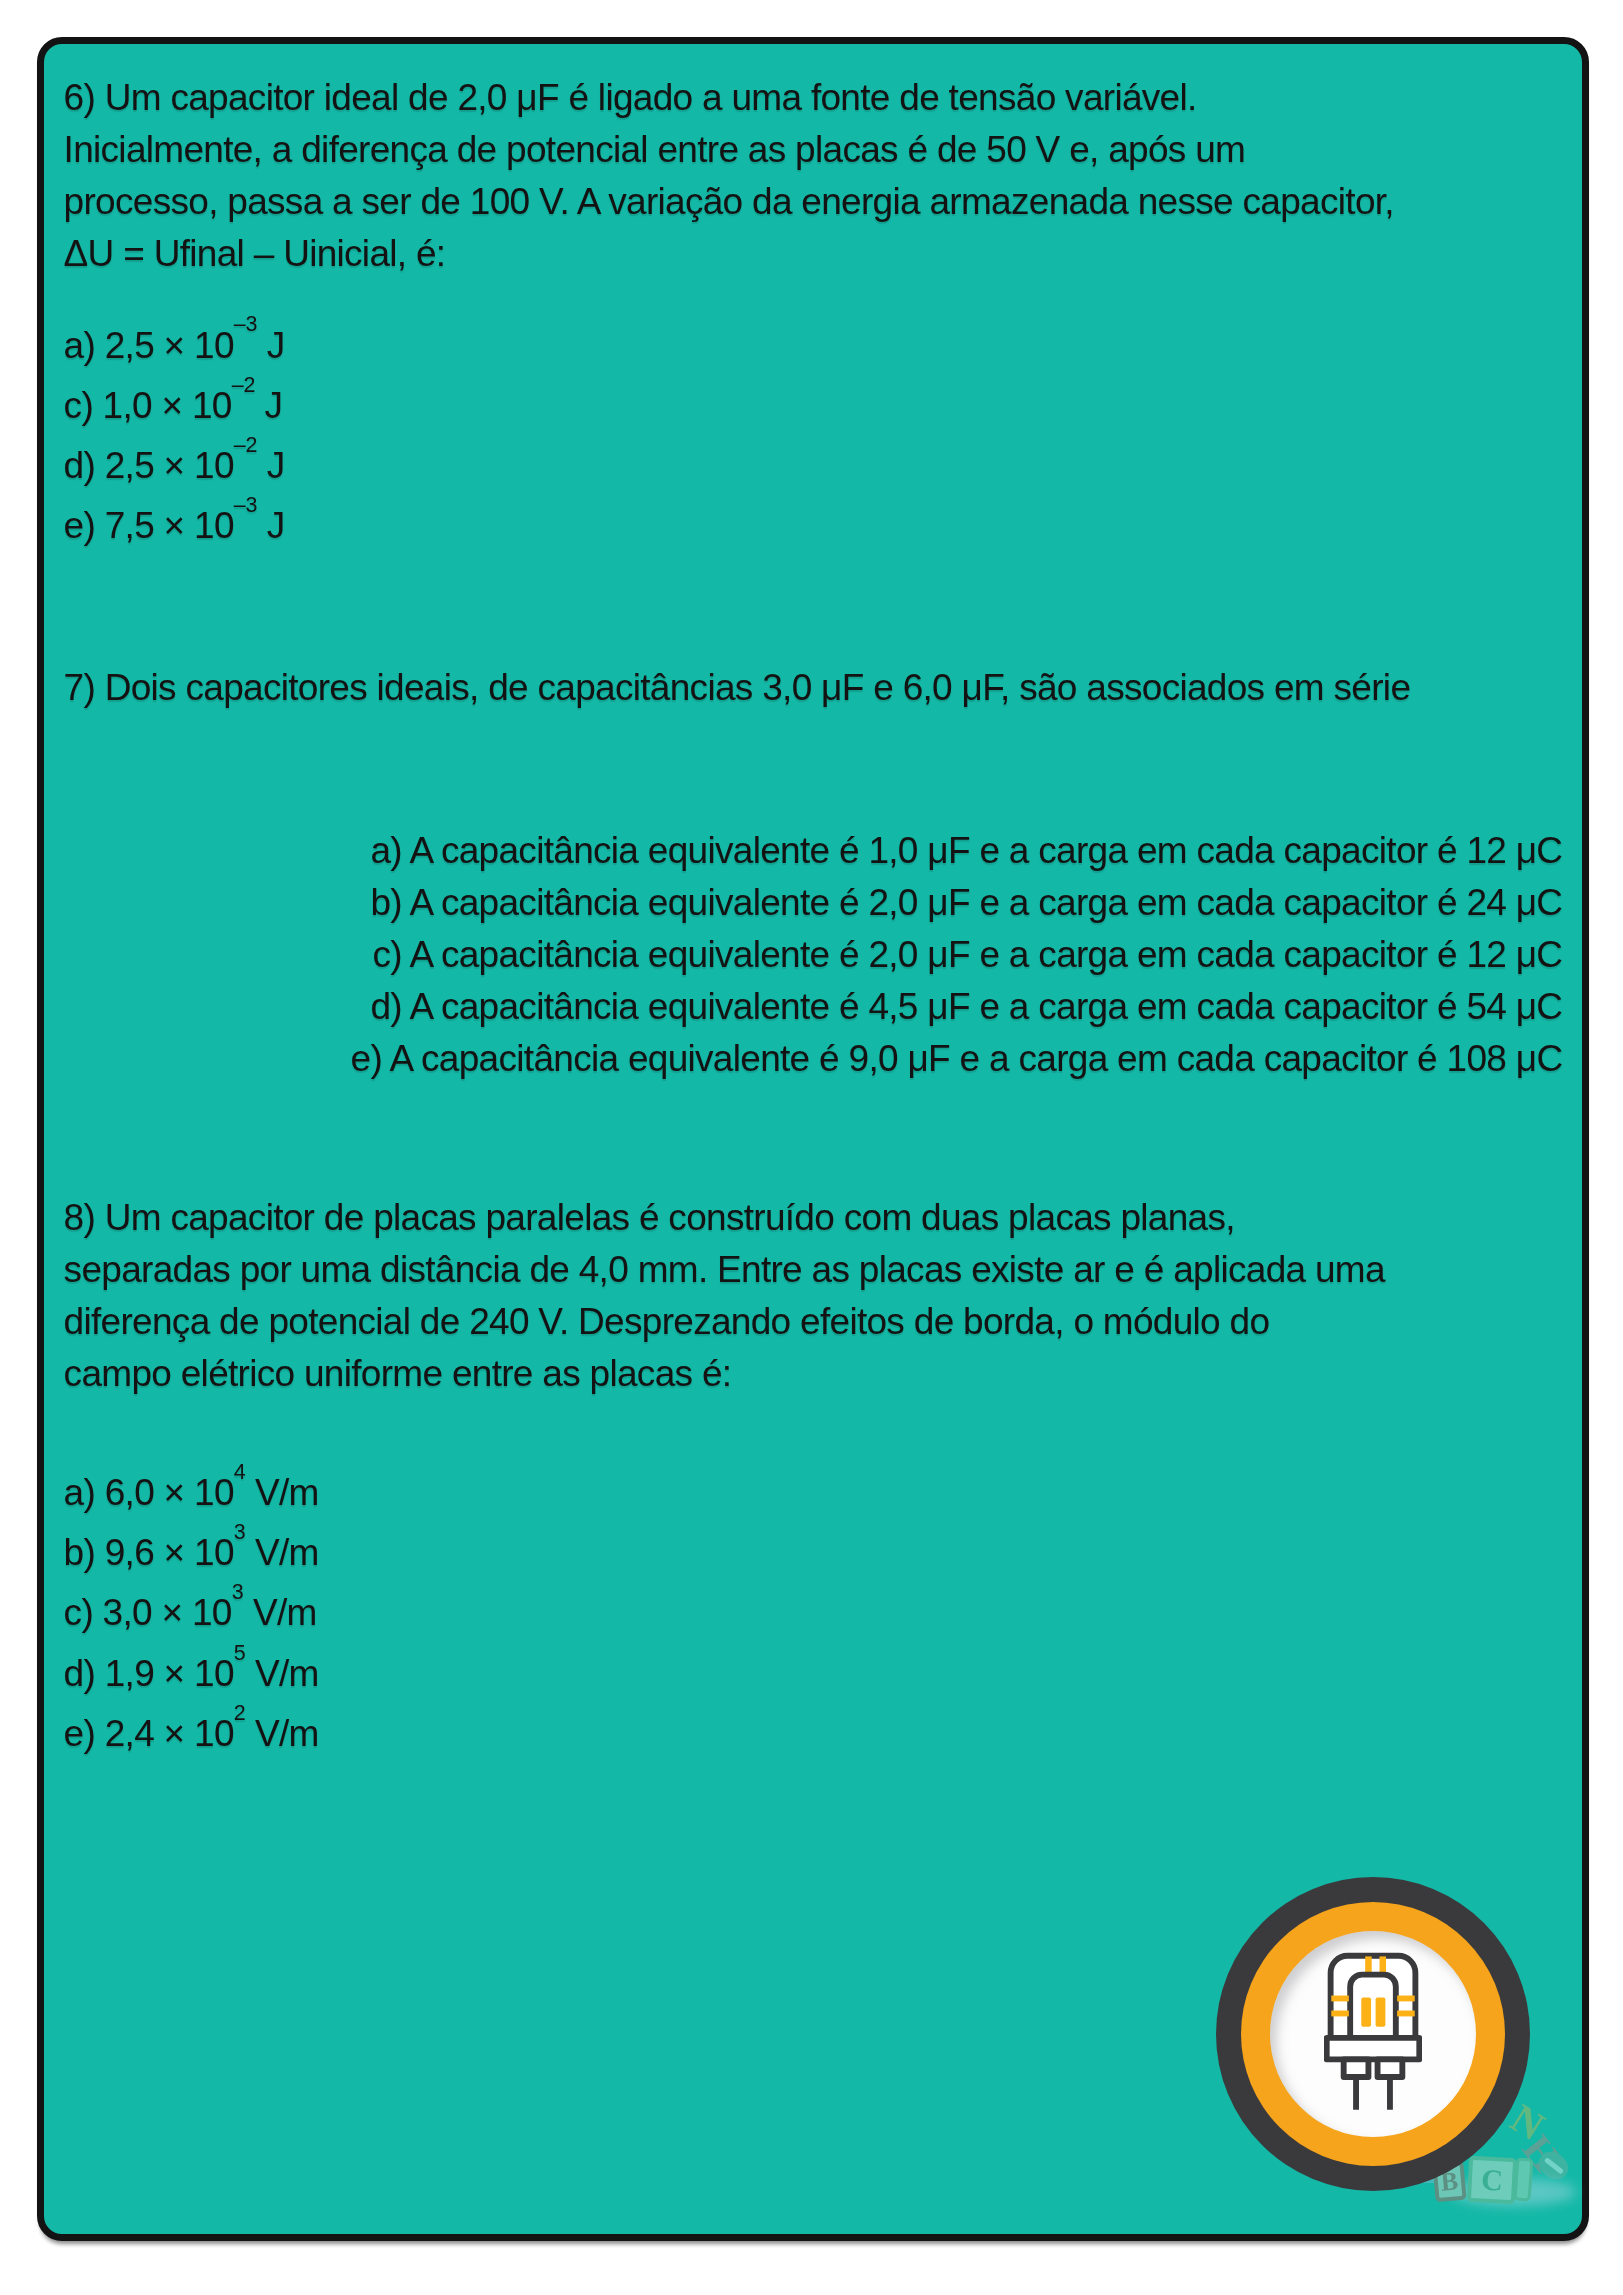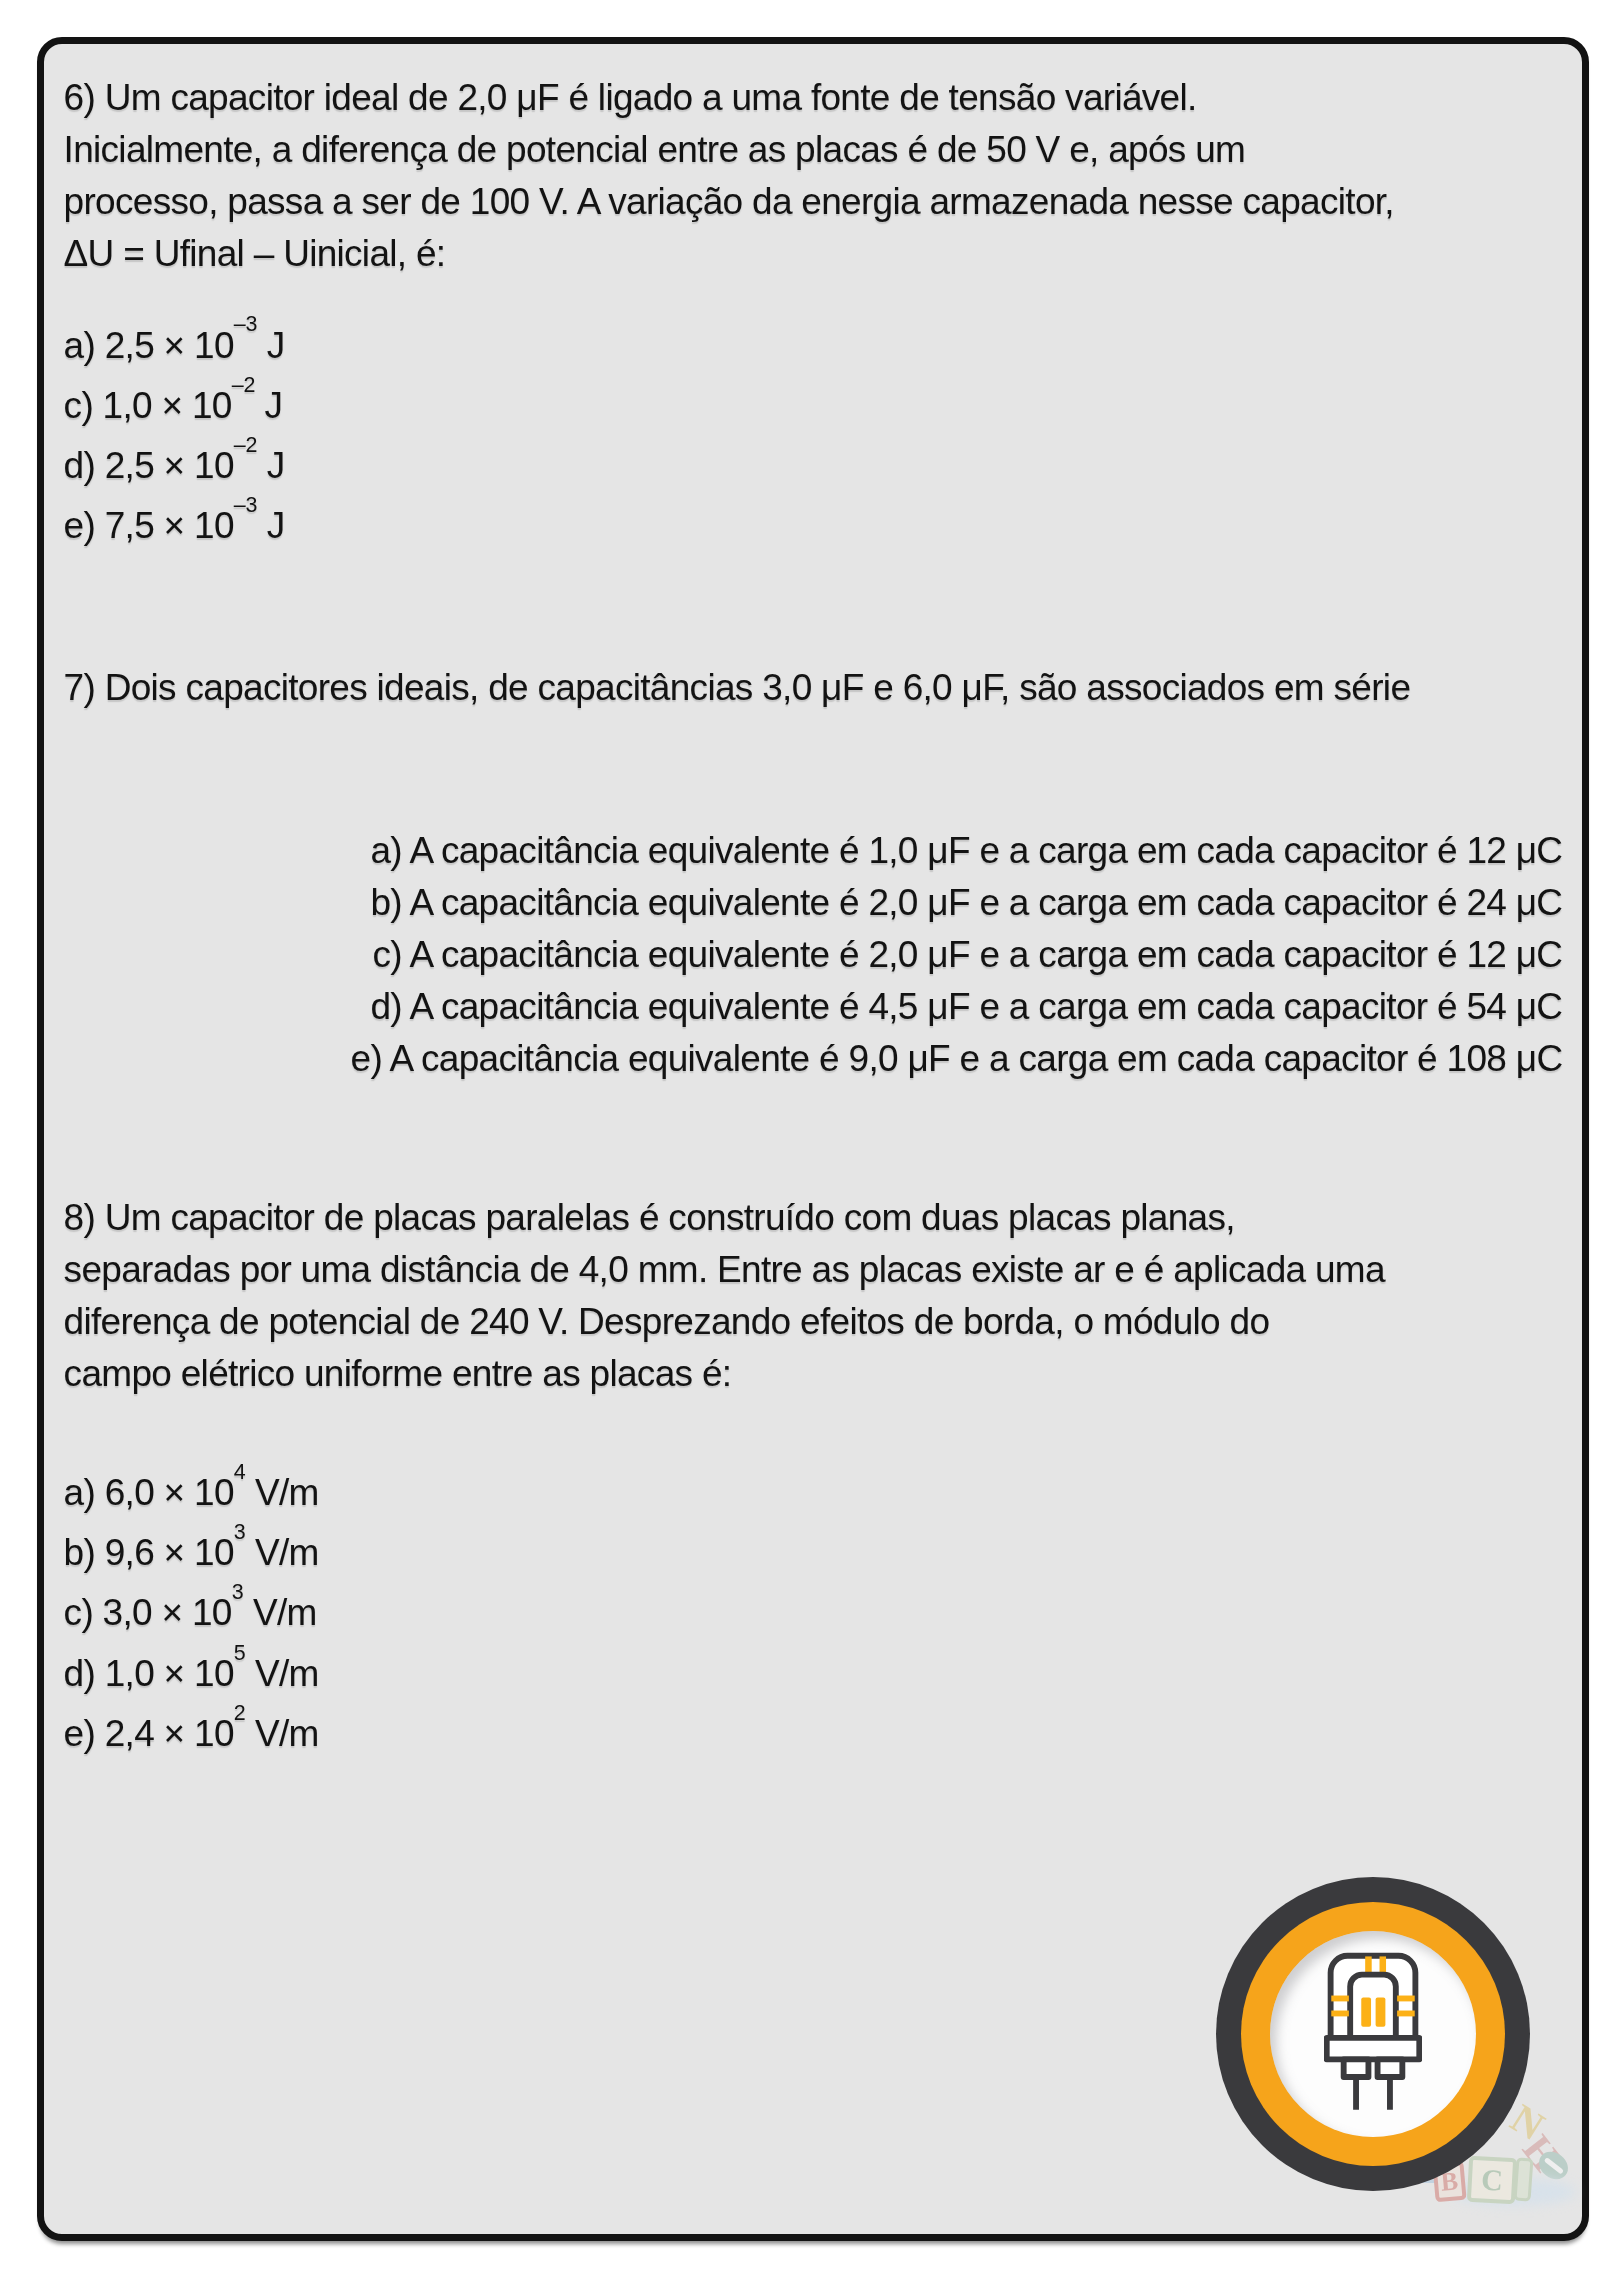--- a/index.html
+++ b/index.html
@@ -17,21 +17,21 @@
   }
   .frame {
     position: absolute;
     left: 37px;
     top: 37px;
     width: 1538px;
     height: 2190px;
     border: 7.2px solid #131313;
     border-radius: 25px;
     box-shadow: 0 5.9px 4.6px -3.3px rgba(0,0,0,0.45);
-    background: #e5e5e5;
+    background: #14b8a6;
   }
   .content {
     position: absolute;
     inset: 0;
     padding: 27.5px 19.6px;
   }
   .line {
     margin: 0;
     font-size: 37px;
     line-height: 52px;
@@ -208,21 +208,21 @@
 
     <section id="q8">
       <p class="line">8) Um capacitor de placas paralelas é construído com duas placas planas,</p>
       <p class="line">separadas por uma distância de 4,0 mm. Entre as placas existe ar e é aplicada uma</p>
       <p class="line">diferença de potencial de 240 V. Desprezando efeitos de borda, o módulo do</p>
       <p class="line">campo elétrico uniforme entre as placas é:</p>
       <ul class="options">
         <li class="line"><span>a) 6,0 × 10</span><sup class="exp">4</sup><span> V/m</span></li>
         <li class="line"><span>b) 9,6 × 10</span><sup class="exp">3</sup><span> V/m</span></li>
         <li class="line"><span>c) 3,0 × 10</span><sup class="exp">3</sup><span> V/m</span></li>
-        <li class="line"><span>d) 1,0 × 10</span><sup class="exp">5</sup><span> V/m</span></li>
+        <li class="line"><span>d) 1,9 × 10</span><sup class="exp">5</sup><span> V/m</span></li>
         <li class="line"><span>e) 2,4 × 10</span><sup class="exp">2</sup><span> V/m</span></li>
       </ul>
     </section>
 
   </div>
 </div>
 
 <div class="watermark">
   <span class="wm-letter wm-n">N</span>
   <span class="wm-letter wm-h">H</span>

